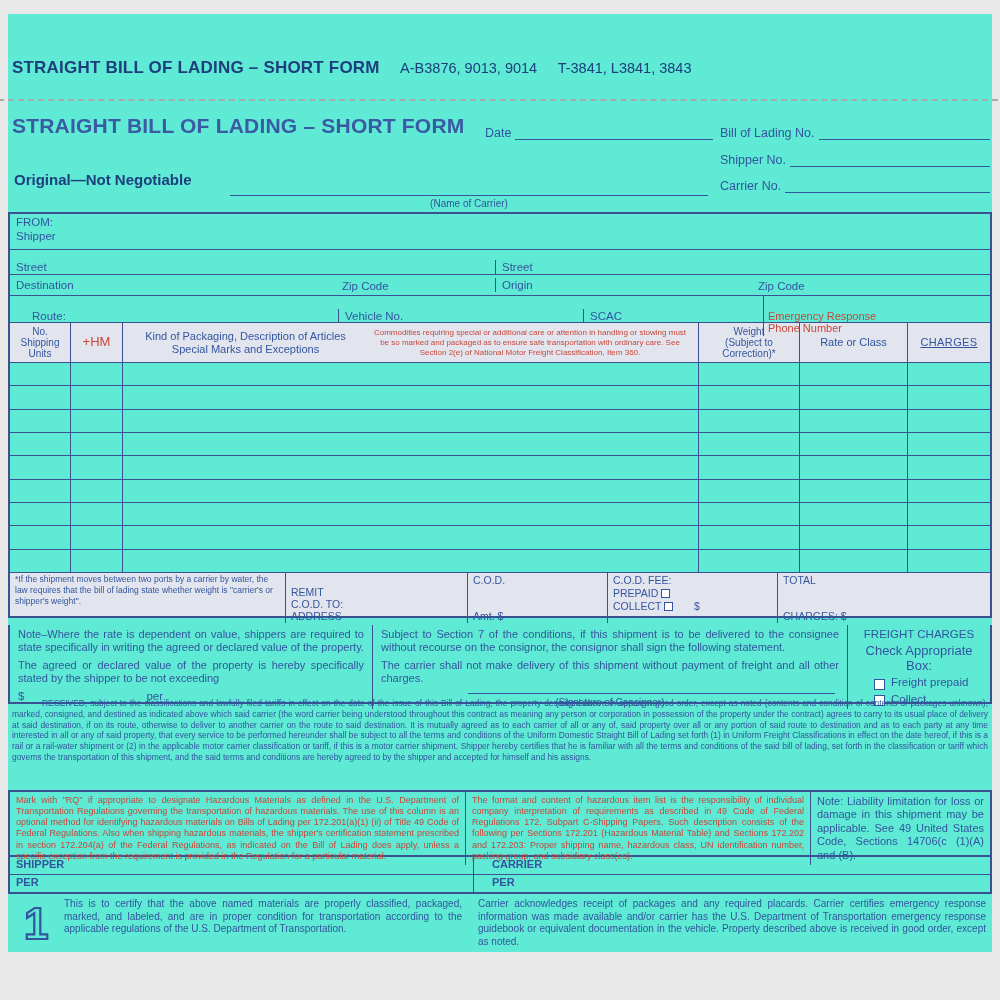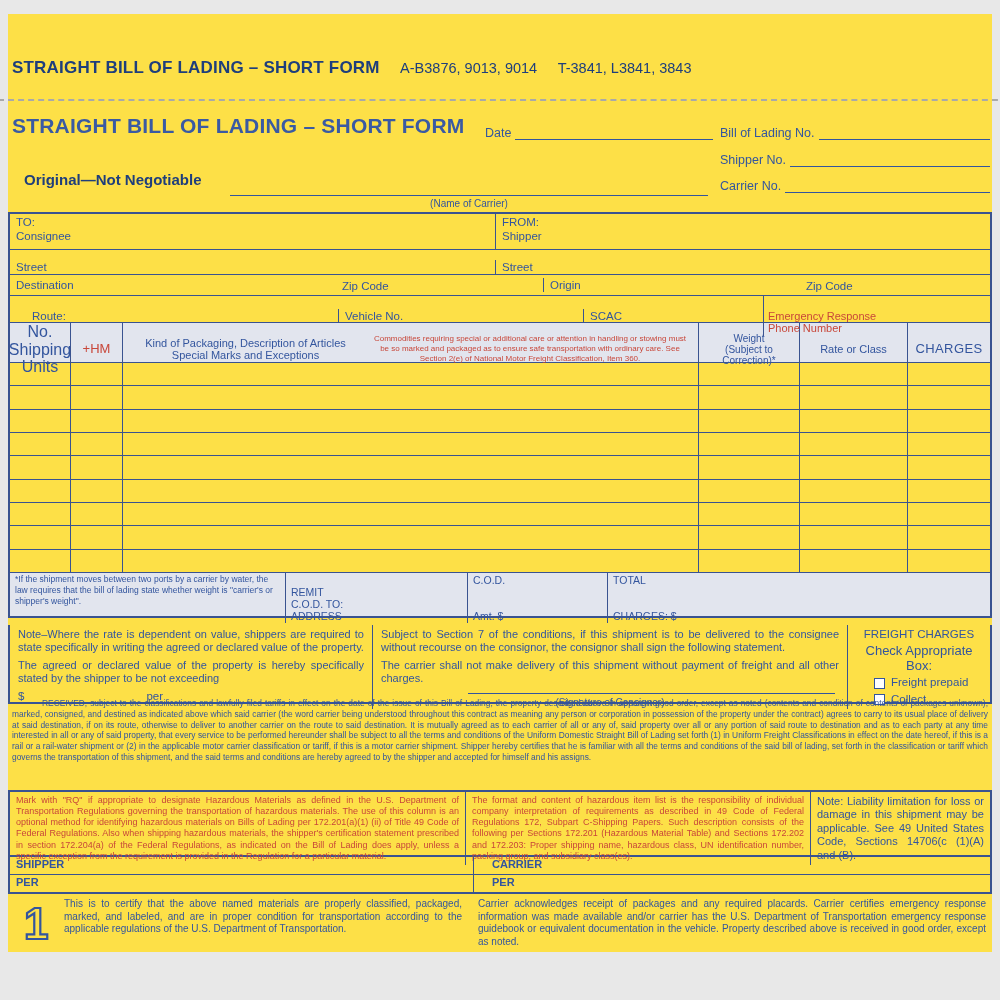--- a/index.html
+++ b/index.html
@@ -6,70 +6,70 @@
     --line:#3a5390;
     --txt:#33559e;
     --dark:#1e3e7c;
     --red:#c8473a;
     --hdrbg:#e2e5ee;
   }
   *{box-sizing:border-box;margin:0;padding:0;}
   html,body{width:1000px;height:1000px;}
   body{background:#e8e8e8;font-family:"Liberation Sans",sans-serif;color:var(--txt);}
   .page{position:relative;width:1000px;height:1000px;overflow:hidden;}
-  .paper{position:absolute;left:8px;top:14px;width:984px;height:938px;background:#fde047;}
+  .paper{position:absolute;left:8px;top:14px;width:984px;height:938px;background:#5eead4;}
   .pre{white-space:pre-line;}
   .jus{text-align:justify;}
 
   
   .top-title{position:absolute;left:4px;top:44px;white-space:nowrap;}
   .top-title .t{font-size:17px;font-weight:700;color:var(--dark);letter-spacing:.2px;}
   .top-title .c{font-size:14.5px;font-weight:500;color:var(--dark);margin-left:16px;}
   .perforation{position:absolute;left:-10px;top:85px;width:1020px;border-top:2px dashed #a9a9a9;}
 
   
   .main-title{position:absolute;left:4px;top:100px;font-size:21px;font-weight:600;color:#3a5aa3;letter-spacing:.2px;}
   .notice{position:absolute;left:4px;top:127px;width:450px;font-size:11.5px;line-height:1.2;color:var(--red);}
-  .original{position:absolute;left:16px;top:157px;font-size:15px;font-weight:700;color:var(--dark);}
+  .original{position:absolute;left:6px;top:157px;font-size:15px;font-weight:700;color:var(--dark);}
   .carrier-line{position:absolute;left:222px;top:160px;width:478px;height:22px;border-bottom:1.5px solid var(--txt);}
   .carrier-label{position:absolute;left:222px;top:184px;width:478px;text-align:center;font-size:10px;}
   .hfield{position:absolute;display:flex;align-items:flex-end;font-size:12.5px;}
   .hfield .lab{white-space:nowrap;margin-right:4px;}
   .hfield .wline{flex:1;border-bottom:1.5px solid var(--txt);height:14px;}
   .f-date{left:477px;top:112px;width:228px;}
   .f-bol{left:712px;top:112px;width:270px;}
   .f-shipno{left:712px;top:139px;width:270px;}
   .f-carno{left:712px;top:165px;width:270px;}
 
   
   .block{position:absolute;left:0;top:198px;width:984px;height:406px;border:2px solid var(--line);display:flex;flex-direction:column;}
   .arow{display:grid;border-bottom:1.5px solid var(--line);font-size:11.5px;}
   .arow>div{padding:1px 6px;position:relative;}
   .arow>div+div{border-left:1.5px solid var(--line);}
   .r1{height:36px;grid-template-columns:485px 1fr;}
   .r1 .l2{line-height:1.25;}
   .r2{height:25px;grid-template-columns:485px 1fr;align-items:end;}
-  .r3{height:21px;grid-template-columns:485px 1fr;align-items:center;gap:48px;}
+  .r3{height:21px;grid-template-columns:485px 1fr;align-items:center;}
   .r3 .zip{position:absolute;top:2px;}
   .r3 .zl{left:332px;} .r3 .zr{left:262px;}
   .r4{height:27px;grid-template-columns:312px 245px 180px 1fr;align-items:center;padding-left:16px;}
   .r4 .emg{color:var(--red);font-size:11px;line-height:1.15;padding:1px 4px;align-self:center;}
 
   
   .thead{height:40px;display:grid;grid-template-columns:60px 52px 576px 101px 108px 1fr;background:var(--hdrbg);border-bottom:1.5px solid var(--line);}
   .thead>div{display:flex;align-items:center;justify-content:center;text-align:center;border-left:1.5px solid var(--line);line-height:1.1;}
   .thead>div:first-child{border-left:none;}
-  .h-units{font-size:16px;}
+  .h-units{font-size:10px;}
   .h-hm{font-size:13px;color:var(--red);font-weight:400;}
   .h-desc{display:grid!important;grid-template-columns:245px 1fr;padding:0;}
   .h-desc .blue{display:flex;align-items:center;justify-content:center;font-size:11px;}
   .h-desc .rednote{display:flex;align-items:center;color:var(--red);font-size:8px;line-height:1.25;text-align:center;padding:2px 8px 2px 2px;}
   .h-weight{font-size:10px;}
   .h-rate{font-size:11px;}
-  .h-charges{font-size:13px;letter-spacing:.4px;}
+  .h-charges{font-size:11px;letter-spacing:.4px;text-decoration:underline;}
   .tbody{flex:1;display:flex;flex-direction:column;}
   .trow{flex:1;display:grid;grid-template-columns:60px 52px 576px 101px 108px 1fr;border-bottom:1.5px solid var(--line);}
   .trow>div+div{border-left:1.5px solid var(--line);}
 
   
   .remit{height:43px;display:grid;grid-template-columns:275px 182px 140px 170px 1fr;background:var(--hdrbg);font-size:10.5px;}
   .remit>div{padding:1px 5px;border-left:1.5px solid var(--line);}
   .remit>div:first-child{border-left:none;}
   .water{font-size:8.5px;line-height:1.3;}
   .vsplit{display:flex;flex-direction:column;justify-content:space-between;}
@@ -83,21 +83,21 @@
   .values>div+div{border-left:1.5px solid var(--line);}
   .values p{margin-bottom:5px;}
   .moneyline{position:absolute;left:8px;bottom:6px;display:flex;align-items:flex-end;font-size:11.5px;}
   .moneyline .u1{width:110px;border-bottom:1.5px solid var(--txt);height:12px;margin:0 6px;}
   .moneyline .u2{width:170px;border-bottom:1.5px solid var(--txt);height:12px;margin-left:6px;}
   .sigline{position:absolute;left:95px;right:12px;bottom:15px;border-bottom:1.5px solid var(--txt);}
   .siglab{position:absolute;left:0;right:0;bottom:1px;text-align:center;font-size:10px;}
   .freight{text-align:center;}
   .freight .ft{font-size:11.5px;margin-bottom:1px;}
   .freight .fs{font-size:13px;margin-bottom:3px;}
-  .freight .opt{display:flex;align-items:center;text-align:left;margin:3px 0 0 18px;font-size:11.5px;}
+  .freight .opt{display:flex;align-items:flex-end;text-align:left;margin:3px 0 0 18px;font-size:11.5px;}
   .freight .cbx{display:inline-block;width:11px;height:11px;border:1.5px solid var(--txt);margin-right:6px;background:#fff;}
 
   
   .received{position:absolute;left:4px;top:684px;width:976px;font-size:8.4px;line-height:1.28;text-align:justify;text-indent:30px;}
 
   
   .hazmat{position:absolute;left:0;top:776px;width:984px;height:67px;border:2px solid var(--line);display:grid;grid-template-columns:455px 345px 1fr;}
   .hazmat>div{padding:3px 6px;}
   .hazmat>div+div{border-left:1.5px solid var(--line);}
   .hm-red{color:var(--red);font-size:9px;line-height:1.24;text-align:justify;}
@@ -148,24 +148,20 @@
       <span class="wline"></span>
     </div>
     <div class="hfield f-carno">
       <span class="lab">Carrier No.</span>
       <span class="wline"></span>
     </div>
 
     <div class="block">
 
       <div class="arow r1">
-        <div class="l2">
-          <div>TO:</div>
-          <div>Consignee</div>
-        </div>
         <div class="l2">
           <div>FROM:</div>
           <div>Shipper</div>
         </div>
       </div>
 
       <div class="arow r2">
         <div>
           <span>Street</span>
         </div>
@@ -297,20 +293,32 @@
         <div class="water">*If the shipment moves between two ports by a carrier by water, the law requires that the bill of lading state whether weight is "carrier's or shipper's weight".</div>
         <div class="pre">
           <span class="pre">REMIT
 C.O.D. TO:
 ADDRESS</span>
         </div>
         <div class="vsplit">
           <span>C.O.D.</span>
           <span>Amt.  $</span>
         </div>
+        <div class="feecell">
+          <div>C.O.D. FEE:</div>
+          <div>
+            <span>PREPAID</span>
+            <span class="cb"></span>
+          </div>
+          <div>
+            <span>COLLECT</span>
+            <span class="cb"></span>
+            <span class="dol">$</span>
+          </div>
+        </div>
         <div class="vsplit">
           <span>TOTAL</span>
           <span>CHARGES:  $</span>
         </div>
       </div>
     </div>
 
     <div class="values">
       <div>
         <p class="jus">Note–Where the rate is dependent on value, shippers are required to state specifically in writing the agreed or declared value of the property.</p>

